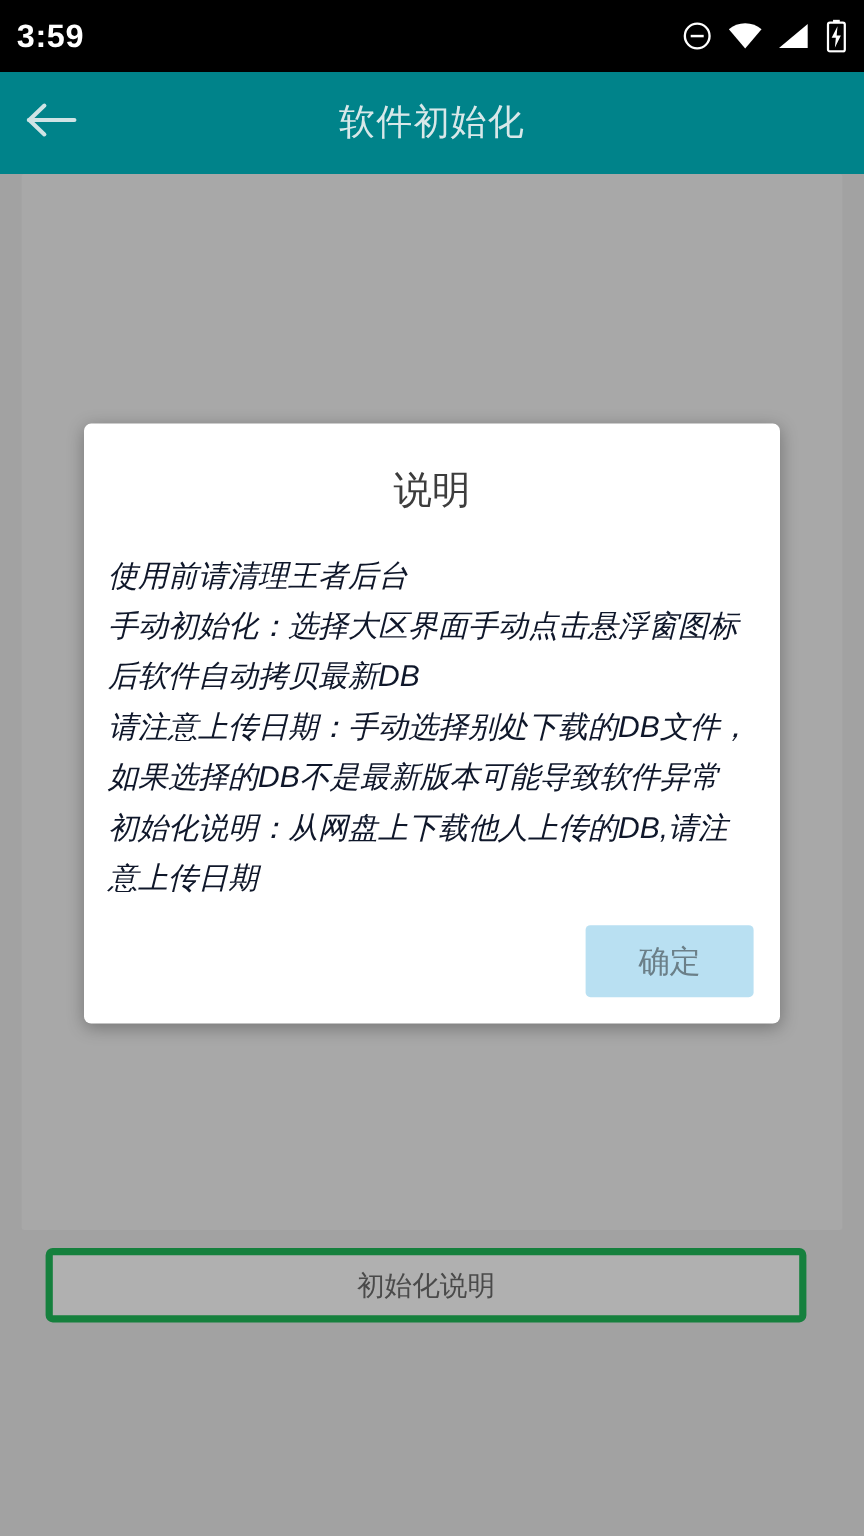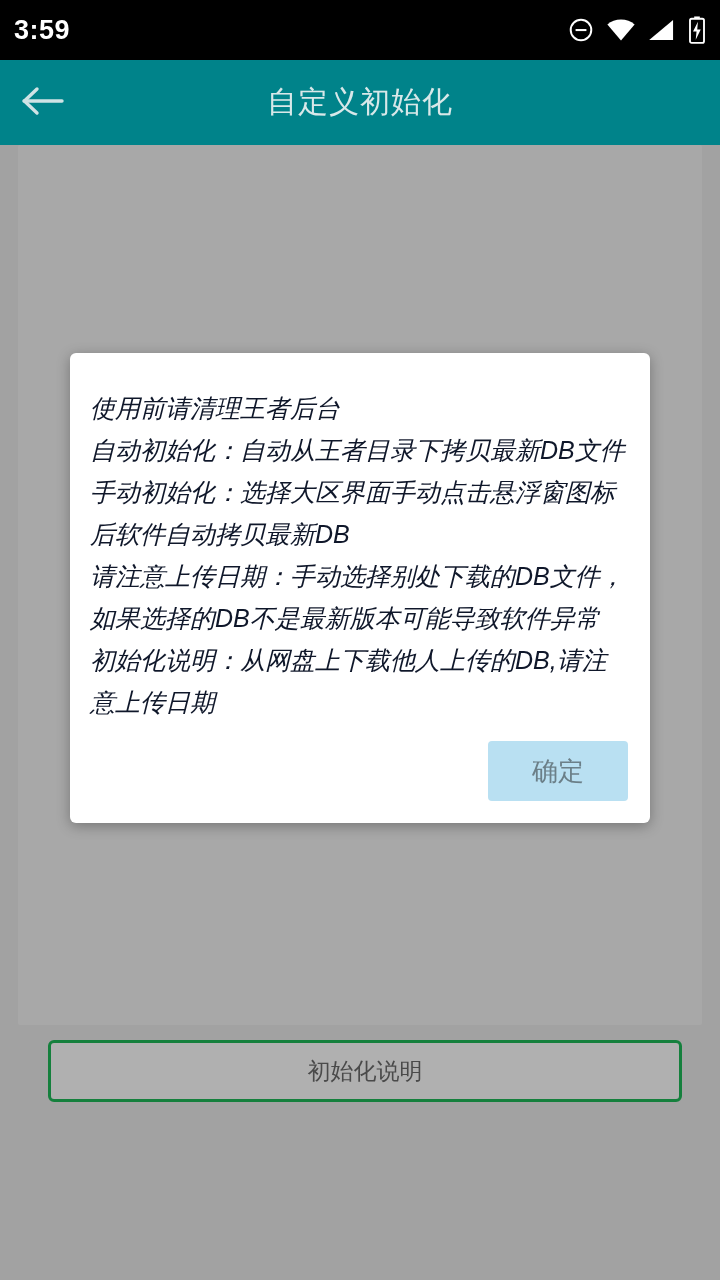--- a/index.html
+++ b/index.html
@@ -80,26 +80,26 @@
     top: 0;
     width: 684px;
     height: 880px;
     background: #a8a8a8;
     border-radius: 2px;
   }
 
   
   .init-desc-btn {
     position: absolute;
-    left: 48px;
+    left: 38px;
     top: 1040px;
     width: 634px;
     height: 62px;
     background: #b0b0b0;
-    border: 3px solid #15803d;
+    border: 6px solid #15803d;
     border-radius: 6px;
     color: #4a4a4a;
     font-size: 23px;
     display: flex;
     align-items: center;
     justify-content: center;
     cursor: pointer;
   }
 
   
@@ -181,33 +181,33 @@
 
   <div class="appbar">
     <div class="back">
       <span>
         <svg width="44" height="34" viewBox="0 0 44 34">
           <path d="M3 17 L41 17" stroke="#cfe3e5" stroke-width="3.4" stroke-linecap="round"></path>
           <path d="M16 5 L3.4 17 L16 29" fill="none" stroke="#cfe3e5" stroke-width="3.4" stroke-linecap="round" stroke-linejoin="round"></path>
         </svg>
       </span>
     </div>
-    <div class="title">自定义初始化</div>
+    <div class="title">软件初始化</div>
   </div>
 
   <div class="content">
     <div class="page-surface"></div>
   </div>
 
   <div class="init-desc-btn">初始化说明</div>
 
   <div class="dialog">
+    <div class="dialog-title">说明</div>
     <div class="dialog-body">
       <p>使用前请清理王者后台</p>
-      <p>自动初始化：自动从王者目录下拷贝最新DB文件</p>
       <p>手动初始化：选择大区界面手动点击悬浮窗图标后软件自动拷贝最新DB</p>
       <p>请注意上传日期：手动选择别处下载的DB文件，如果选择的DB不是最新版本可能导致软件异常</p>
       <p>初始化说明：从网盘上下载他人上传的DB,请注意上传日期</p>
     </div>
     <div class="dialog-actions">
       <button class="ok-btn">确定</button>
     </div>
   </div>
 
 </div>

